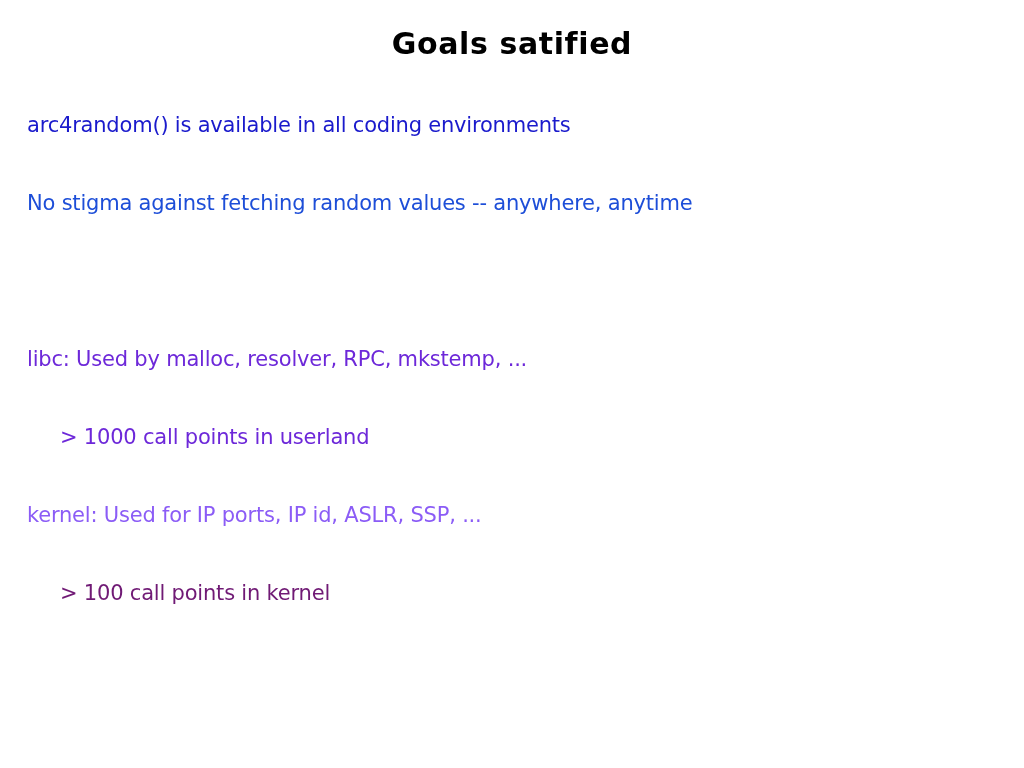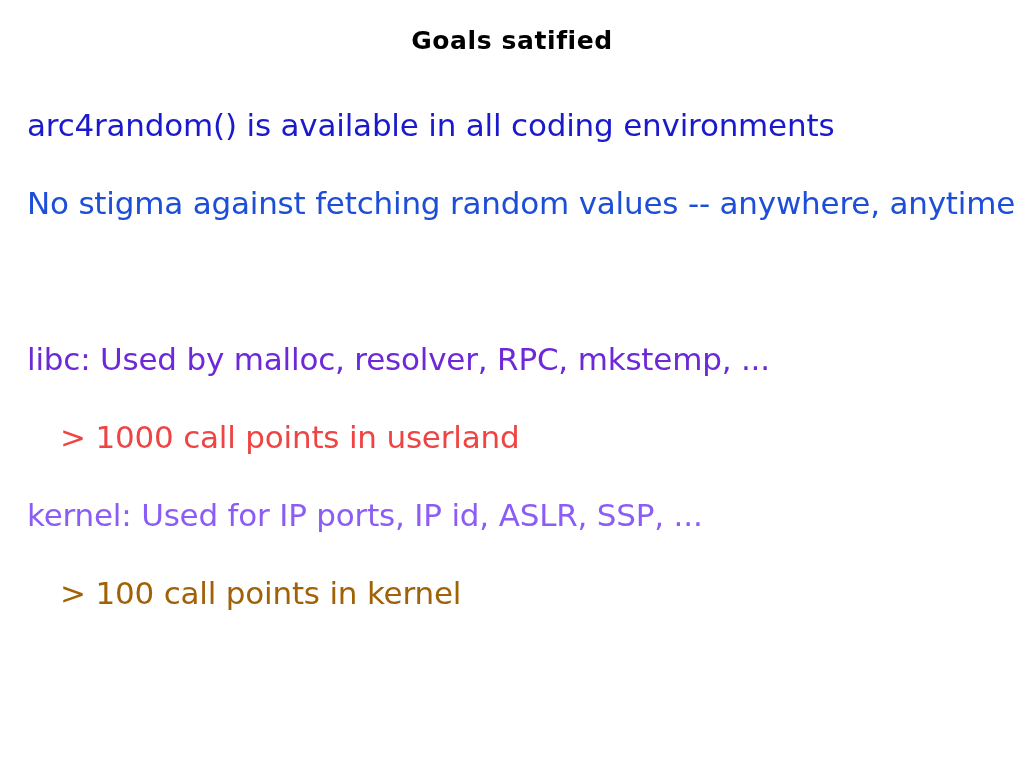--- a/index.html
+++ b/index.html
@@ -18,35 +18,35 @@
     background: #ffffff;
     overflow: hidden;
   }
   .slide-title {
     position: absolute;
     top: 26px;
     left: 0;
     width: 1024px;
     text-align: center;
     font-family: "DejaVu Sans", sans-serif;
-    font-size: 25px;
+    font-size: 30px;
     font-weight: bold;
     color: #000000;
     letter-spacing: 0.6px;
     white-space: pre;
   }
   .body-block {
     position: absolute;
     top: 106px;
     left: 27px;
     width: 980px;
   }
   .line {
     font-family: "DejaVu Sans", sans-serif;
-    font-size: 31px;
+    font-size: 21px;
     font-weight: normal;
     color: #1a1acc;
     line-height: 39px;
     height: 39px;
     white-space: pre;
     letter-spacing: -0.2px;
   }
   .line.level-0 {
     margin-left: 0px;
   }
@@ -71,25 +71,25 @@
     <div class="line level-0" style="color: #1d4ed8;">No stigma against fetching random values -- anywhere, anytime</div>
 
     <div class="gap-sm"></div>
     <div class="gap-sm"></div>
     <div class="gap-sm"></div>
 
     <div class="line level-0" style="color: #6d28d9;">libc: Used by malloc, resolver, RPC, mkstemp, ...</div>
 
     <div class="gap-sm"></div>
 
-    <div class="line level-1" style="color: #ef4444;">&gt; 1000 call points in userland</div>
+    <div class="line level-1" style="color: #6d28d9;">&gt; 1000 call points in userland</div>
 
     <div class="gap-sm"></div>
 
     <div class="line level-0" style="color: #8b5cf6;">kernel: Used for IP ports, IP id, ASLR, SSP, ...</div>
 
     <div class="gap-sm"></div>
 
-    <div class="line level-1" style="color: #a16207;">&gt; 100 call points in kernel</div>
+    <div class="line level-1" style="color: #701a75;">&gt; 100 call points in kernel</div>
 
   </div>
 
 </div>
 
 </body></html>

